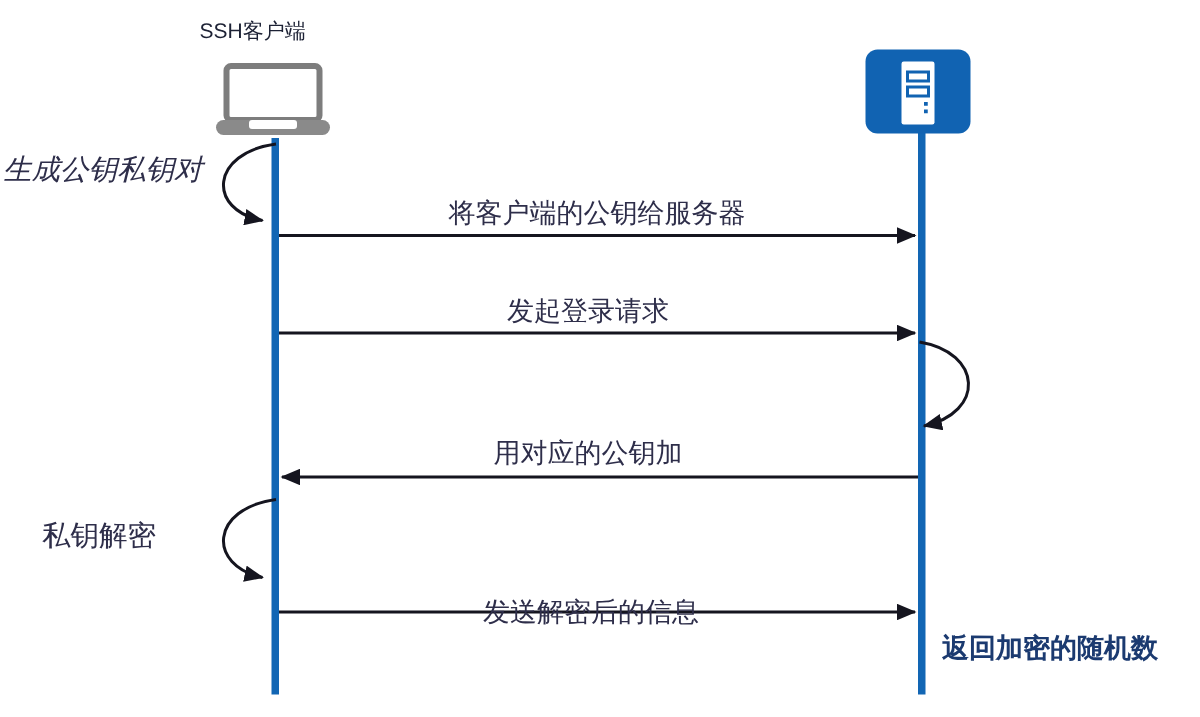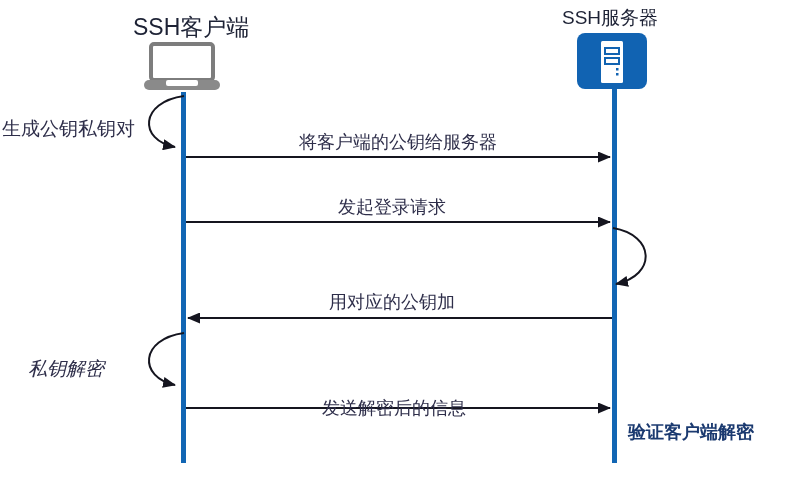--- a/index.html
+++ b/index.html
@@ -2,28 +2,28 @@
 <html><head>
 <meta charset="utf-8">
 <style>
   html,body{margin:0;padding:0;background:#ffffff;}
   .canvas{
     position:relative;width:800px;height:478px;background:#ffffff;overflow:hidden;
     font-family:"Liberation Sans","DejaVu Sans",sans-serif;
   }
   .canvas svg{position:absolute;left:0;top:0;}
   .t{position:absolute;white-space:nowrap;color:#2e2e4a;}
-  .title{font-size:23px;color:#1d2235;}
+  .title{font-size:14px;color:#1d2235;}
   .msg{font-size:18px;transform:translateX(-50%);}
   .side{font-size:19px;}
   .blk{white-space:normal;line-height:1.35;}
   .title-client{left:133px;top:12px;}
   .title-server{left:562px;top:5px;font-size:19px;}
-  .lbl-genkeys{left:2px;top:116px;}
-  .lbl-decrypt{left:28px;top:356px;font-style:italic;}
+  .lbl-genkeys{left:2px;top:100px;font-style:italic;}
+  .lbl-decrypt{left:28px;top:344px;}
   .msg1{left:398px;top:130px;}
   .msg2{left:392px;top:195px;}
   .msg3{left:392px;top:290px;}
   .msg4{left:394px;top:396px;}
   .lbl-encrypt{left:652px;top:235px;width:148px;text-align:center;font-size:18px;}
   .lbl-verify{left:628px;top:420px;width:170px;font-size:18px;font-weight:bold;color:#1b3a70;}
 </style>
 </head>
 <body>
 
@@ -58,28 +58,27 @@
     <line x1="186" y1="222" x2="610" y2="222" stroke="#15151f" stroke-width="2" marker-end="url(#ah)"></line>
     <line x1="612" y1="318" x2="188" y2="318" stroke="#15151f" stroke-width="2" marker-end="url(#ah)"></line>
     <line x1="186" y1="408" x2="610" y2="408" stroke="#15151f" stroke-width="2" marker-end="url(#ah)"></line>
 
     <path d="M 184 96 C 140 102 138 140 175 147" fill="none" stroke="#15151f" stroke-width="2" marker-end="url(#ah)"></path>
     <path d="M 613 228 C 655 235 657 275 616 284" fill="none" stroke="#15151f" stroke-width="2" marker-end="url(#ah)"></path>
     <path d="M 184 333 C 140 339 138 377 175 385" fill="none" stroke="#15151f" stroke-width="2" marker-end="url(#ah)"></path>
   </svg>
 
   <div class="t title title-client">SSH客户端</div>
-  <div class="t title title-server">SSH服务器</div>
 
   <div class="t side lbl-genkeys">生成公钥私钥对</div>
   <div class="t side lbl-decrypt">私钥解密</div>
 
   <div class="t msg msg2">发起登录请求</div>
   <div class="t msg msg1">将客户端的公钥给服务器</div>
   <div class="t msg msg3">用对应的公钥加</div>
   <div class="t msg msg4">发送解密后的信息</div>
 
 
   <div class="t blk lbl-verify">
-    <div>验证客户端解密</div>
+    <div>返回加密的随机数</div>
   </div>
 
 </div>
 
 </body></html>

